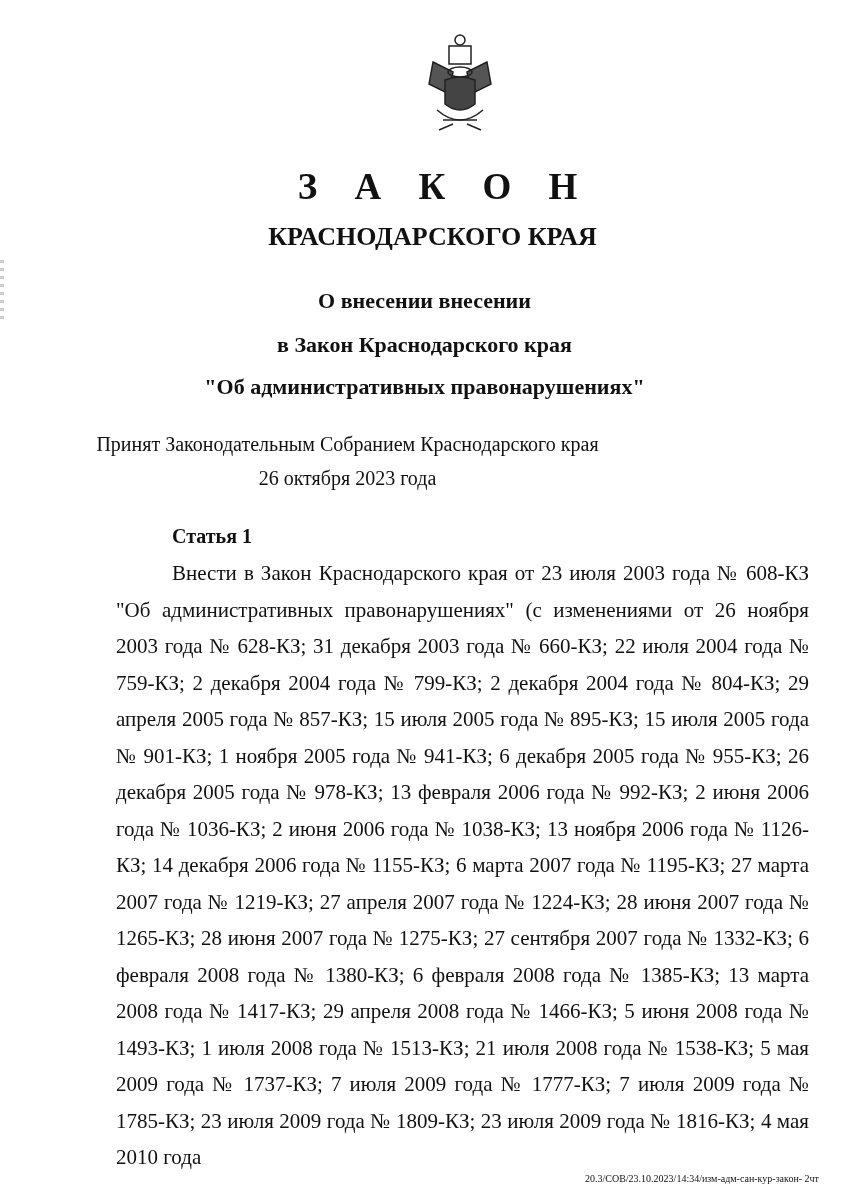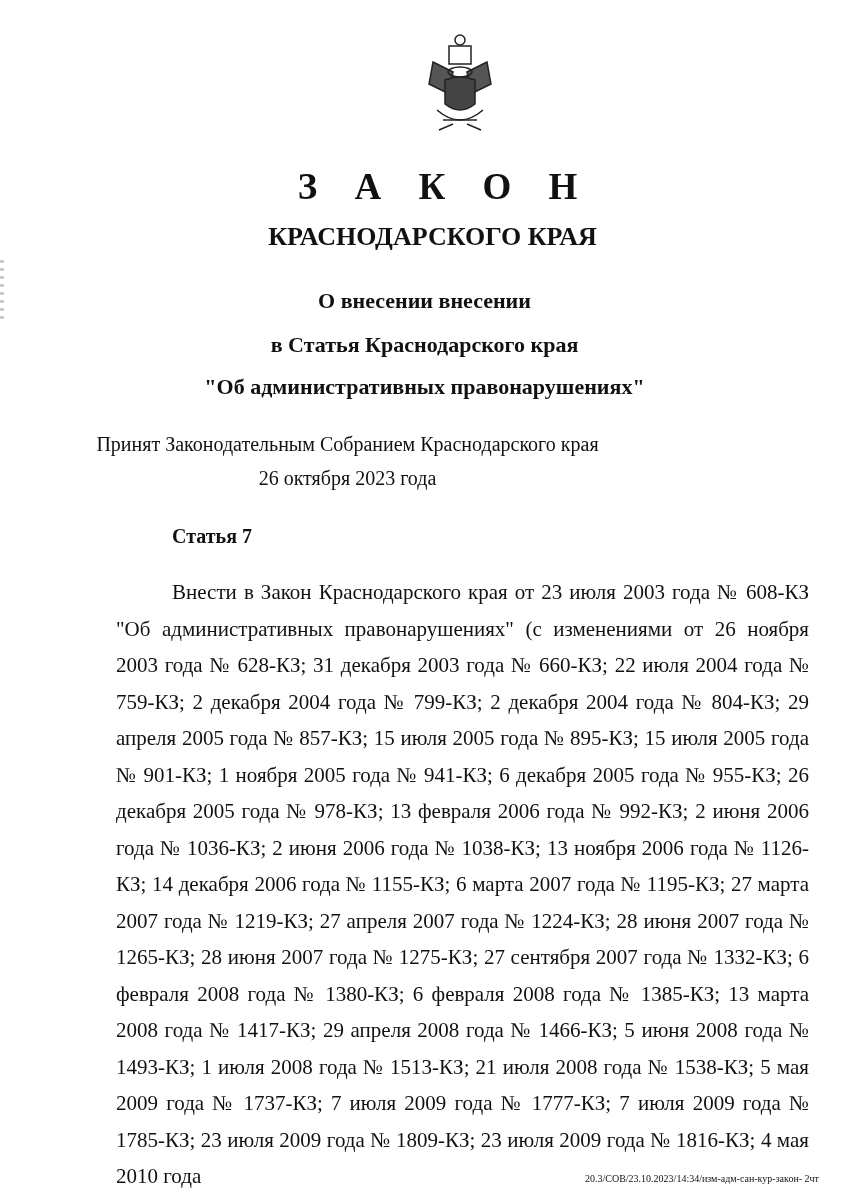--- a/index.html
+++ b/index.html
@@ -10,21 +10,21 @@
   .t1 { top: 165px; font-size: 37px; letter-spacing: 14px; padding-left: 20px; }
   .t2 { top: 222px; font-size: 26px; padding-left: 8px; }
   .t3 { top: 288px; font-size: 22px; }
   .t4 { top: 332px; font-size: 22px; }
   .t5 { top: 374px; font-size: 22px; }
   .adopted { position: absolute; left: 0; width: 695px; text-align: center; font-size: 20px; }
   .a1 { top: 433px; }
   .a2 { top: 467px; text-align: center; }
   .article { position: absolute; left: 172px; top: 525px; font-size: 20px; font-weight: bold; }
   .body-text { position: absolute; left: 116px; width: 693px; top: 555px; font-size: 21px;
-               line-height: 36.5px; text-align: justify; text-indent: 56px; margin-top: 19px; }
+               line-height: 36.5px; text-align: justify; text-indent: 56px; }
   .footer { position: absolute; right: 30px; top: 1173px; font-size: 10px; }
   .scan-mark { position: absolute; left: 0; top: 260px; width: 4px; height: 60px;
                background: repeating-linear-gradient(#ccc 0 3px, transparent 3px 8px); }
 </style>
 </head>
 <body>
 
 <div class="scan-mark"></div>
 
 <svg class="emblem" viewBox="0 0 70 110">
@@ -37,22 +37,22 @@
     <path d="M20 48 Q35 42 50 48 L50 72 Q35 84 20 72 Z" fill="#444"></path>
     <path d="M12 78 Q35 98 58 78"></path>
     <path d="M18 88 L52 88"></path>
     <path d="M14 98 L28 92 M56 98 L42 92"></path>
   </g>
 </svg>
 
 <div class="title t1">З А К О Н</div>
 <div class="title t2">КРАСНОДАРСКОГО КРАЯ</div>
 <div class="title t3">О внесении внесении</div>
-<div class="title t4">в Статья Краснодарского края</div>
+<div class="title t4">в Закон Краснодарского края</div>
 <div class="title t5">"Об административных правонарушениях"</div>
 
 <div class="adopted a1">Принят Законодательным Собранием Краснодарского края</div>
 <div class="adopted a2">26 октября 2023 года</div>
 
-<div class="article">Статья 7</div>
+<div class="article">Статья 1</div>
 <div class="body-text">Внести в Закон Краснодарского края от 23 июля 2003 года № 608-КЗ "Об административных правонарушениях" (с изменениями от 26 ноября 2003 года № 628-КЗ; 31 декабря 2003 года № 660-КЗ; 22 июля 2004 года № 759-КЗ; 2 декабря 2004 года № 799-КЗ; 2 декабря 2004 года № 804-КЗ; 29 апреля 2005 года № 857-КЗ; 15 июля 2005 года № 895-КЗ; 15 июля 2005 года № 901-КЗ; 1 ноября 2005 года № 941-КЗ; 6 декабря 2005 года № 955-КЗ; 26 декабря 2005 года № 978-КЗ; 13 февраля 2006 года № 992-КЗ; 2 июня 2006 года № 1036-КЗ; 2 июня 2006 года № 1038-КЗ; 13 ноября 2006 года № 1126-КЗ; 14 декабря 2006 года № 1155-КЗ; 6 марта 2007 года № 1195-КЗ; 27 марта 2007 года № 1219-КЗ; 27 апреля 2007 года № 1224-КЗ; 28 июня 2007 года № 1265-КЗ; 28 июня 2007 года № 1275-КЗ; 27 сентября 2007 года № 1332-КЗ; 6 февраля 2008 года № 1380-КЗ; 6 февраля 2008 года № 1385-КЗ; 13 марта 2008 года № 1417-КЗ; 29 апреля 2008 года № 1466-КЗ; 5 июня 2008 года № 1493-КЗ; 1 июля 2008 года № 1513-КЗ; 21 июля 2008 года № 1538-КЗ; 5 мая 2009 года № 1737-КЗ; 7 июля 2009 года № 1777-КЗ; 7 июля 2009 года № 1785-КЗ; 23 июля 2009 года № 1809-КЗ; 23 июля 2009 года № 1816-КЗ; 4 мая 2010 года</div>
 
 <div class="footer">20.3/СОВ/23.10.2023/14:34/изм-адм-сан-кур-закон- 2чт</div>
 
 </body></html>

